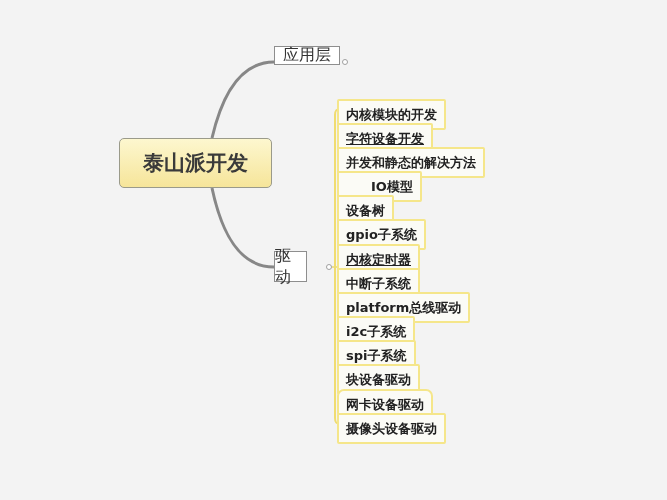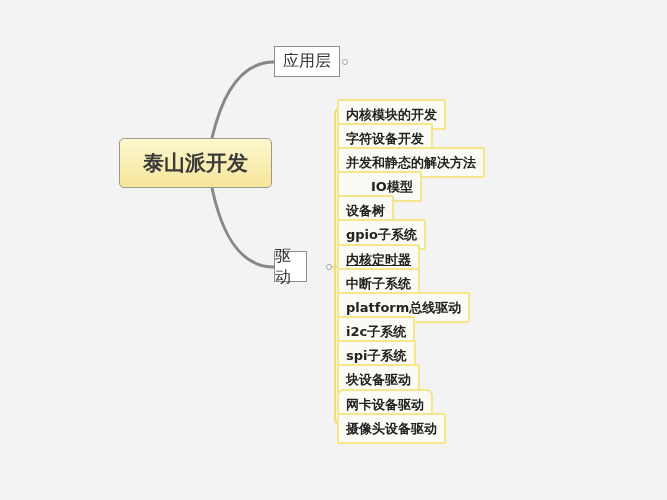--- a/index.html
+++ b/index.html
@@ -30,34 +30,34 @@
 
   <line x1="332" y1="267" x2="337" y2="267" stroke="#e8d870" stroke-width="1.5"></line>
 
   <path d="M340,109 C336,109 335,111 335,115 L335,418 C335,422 336,424 340,424" stroke="#f0dc70" stroke-width="2" fill="none"></path>
 </svg>
 
 <div class="root">
   <span>泰山派开发</span>
 </div>
 
-<div class="main" style="left:274px;top:46px;width:66px;height:31px;">
+<div class="main" style="left:274px;top:46px;width:66px;height:19px;">
   <span>应用层</span>
 </div>
 <div class="collapse" style="left:342px;top:59px;"></div>
 
 <div class="main" style="left:274px;top:251px;width:33px;height:31px;">
   <span>驱动</span>
 </div>
 <div class="collapse" style="left:326px;top:264px;"></div>
 
 <div class="leaf" style="top:99px;">
     <span>内核模块的开发</span>
   </div>
-<div class="leaf" style="top:123px;">
+<div class="leaf" style="top:123px;text-decoration:underline;">
     <span>字符设备开发</span>
   </div>
 <div class="leaf" style="top:147px;">
     <span>并发和静态的解决方法</span>
   </div>
 <div class="leaf" style="top:171px;padding-left:32px;">
     <span>IO模型</span>
   </div>
 <div class="leaf" style="top:195px;">
     <span>设备树</span>

